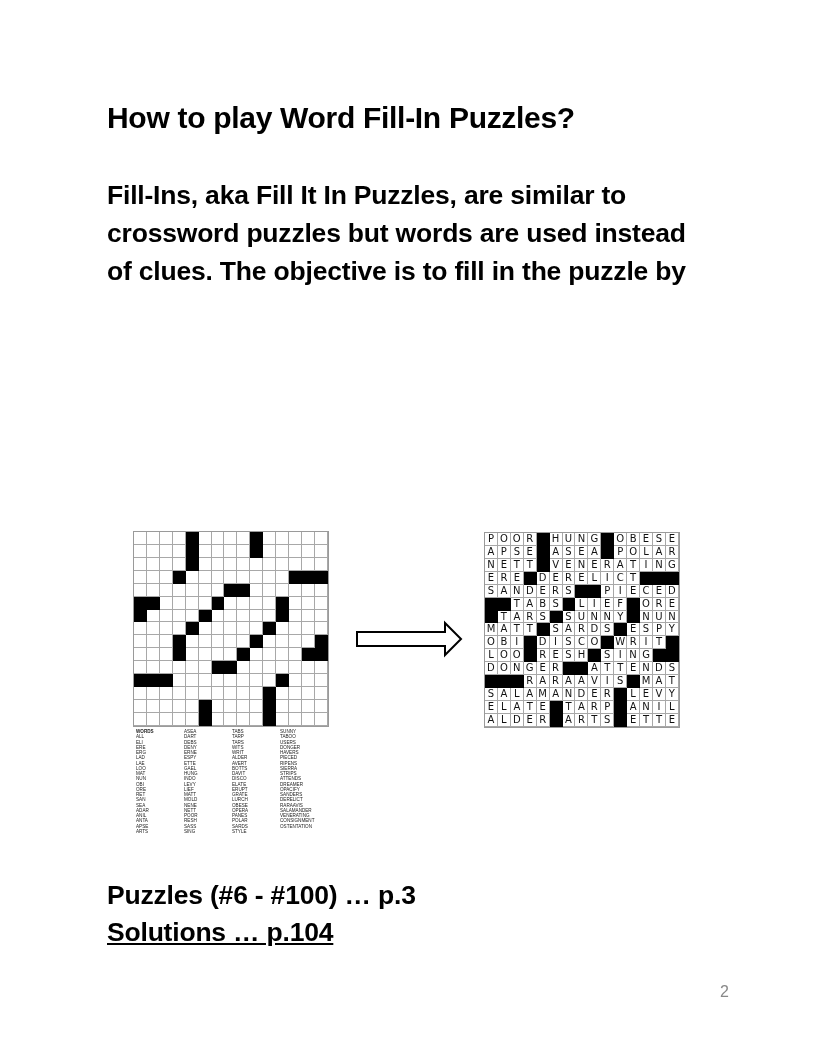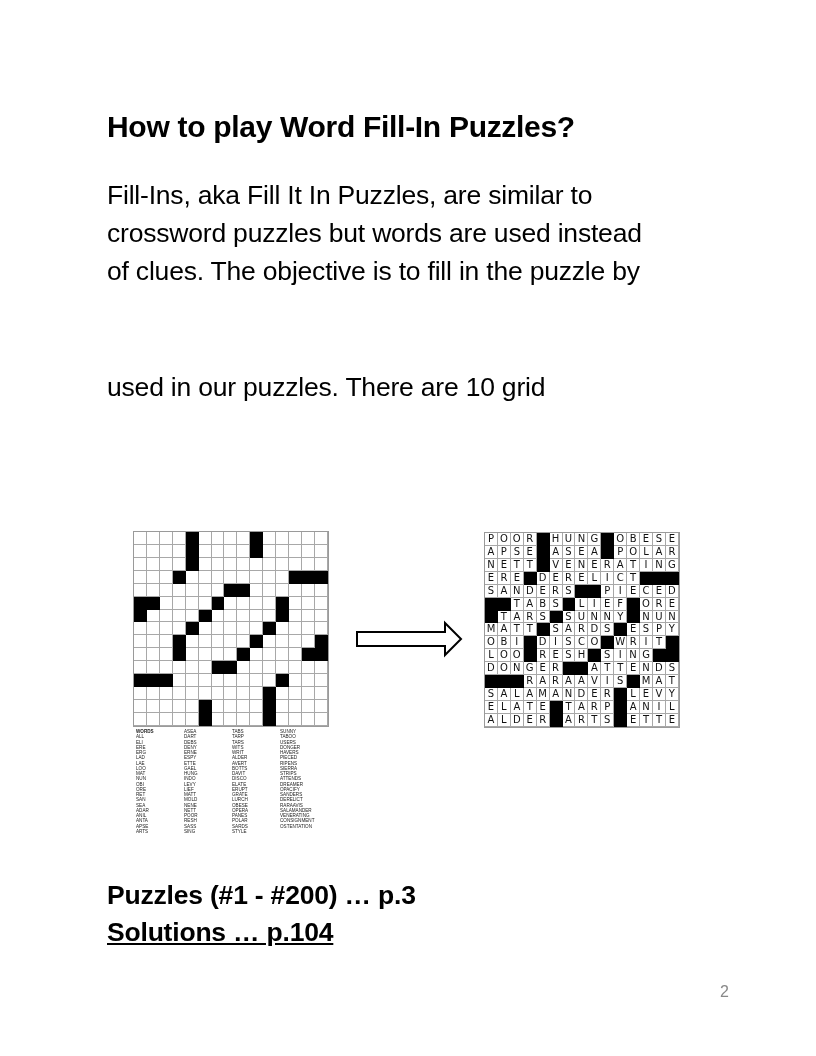--- a/index.html
+++ b/index.html
@@ -1,24 +1,24 @@
 <!DOCTYPE html>
 <html><head>
 <meta charset="utf-8">
 <style>
   html, body { margin:0; padding:0; background:#ffffff; }
   body { width:816px; height:1056px; position:relative; overflow:hidden;
          font-family: "Liberation Sans", "DejaVu Sans", sans-serif; color:#000; }
-  .title { position:absolute; left:107px; top:110px; font-size:30px; font-weight:bold;
+  .title { position:absolute; left:107px; top:101px; font-size:30px; font-weight:bold;
            letter-spacing:-0.3px; white-space:nowrap; }
   .para { position:absolute; left:107px; font-size:26.5px; line-height:38px; width:640px;
           letter-spacing:-0.2px; }
   .p1 { top:176px; }
   .p2 { top:368px; }
-  .para div { white-space:nowrap; }
+  .para div { white-space:nowrap;font-weight:bold; }
   .grid { position:absolute; display:grid; grid-template-columns:repeat(15, 12.93px);
           grid-template-rows:repeat(15, 12.93px); border:1px solid #9a9a9a; box-sizing:content-box; }
   .grid-blank { left:133px; top:531px; }
   .grid-solved { left:484px; top:532px; }
   .cell { box-sizing:border-box; border-right:1px solid #a8a8a8; border-bottom:1px solid #a8a8a8;
           background:#fff; font-size:10px; line-height:12px; text-align:center;
           font-family:"DejaVu Sans", sans-serif; color:#111; }
   .cell.blk { background:#000; border-color:#000; }
   .words { position:absolute; left:136px; top:729px; display:flex; gap:0; }
   .wcol { width:48px; font-size:4.6px; line-height:5.25px; font-family:"Liberation Sans", sans-serif;
@@ -36,21 +36,20 @@
 
 <div class="title">How to play Word Fill-In Puzzles?</div>
 
 <div class="para p1">
   <div>Fill-Ins, aka Fill It In Puzzles, are similar to</div>
   <div>crossword puzzles but words are used instead</div>
   <div>of clues. The objective is to fill in the puzzle by</div>
 </div>
 
 <div class="para p2">
-  <div>used in our puzzles.   There are 10 grid</div>
 </div>
 
 <div class="grid grid-blank" id="grid-blank">
     <div class="cell"></div>
     <div class="cell"></div>
     <div class="cell"></div>
     <div class="cell"></div>
     <div class="cell blk"></div>
     <div class="cell"></div>
     <div class="cell"></div>
@@ -589,16 +588,16 @@
     <div class="cell">R</div>
     <div class="cell">T</div>
     <div class="cell">S</div>
     <div class="cell blk"></div>
     <div class="cell">E</div>
     <div class="cell">T</div>
     <div class="cell">T</div>
     <div class="cell">E</div>
   </div>
 
-<div class="toc toc1">Puzzles (#1 - #200) … p.3</div>
+<div class="toc toc1">Puzzles (#6 - #100) … p.3</div>
 <div class="toc toc2">Solutions … p.104</div>
 
 <div class="pagenum">2</div>
 
 </body></html>

